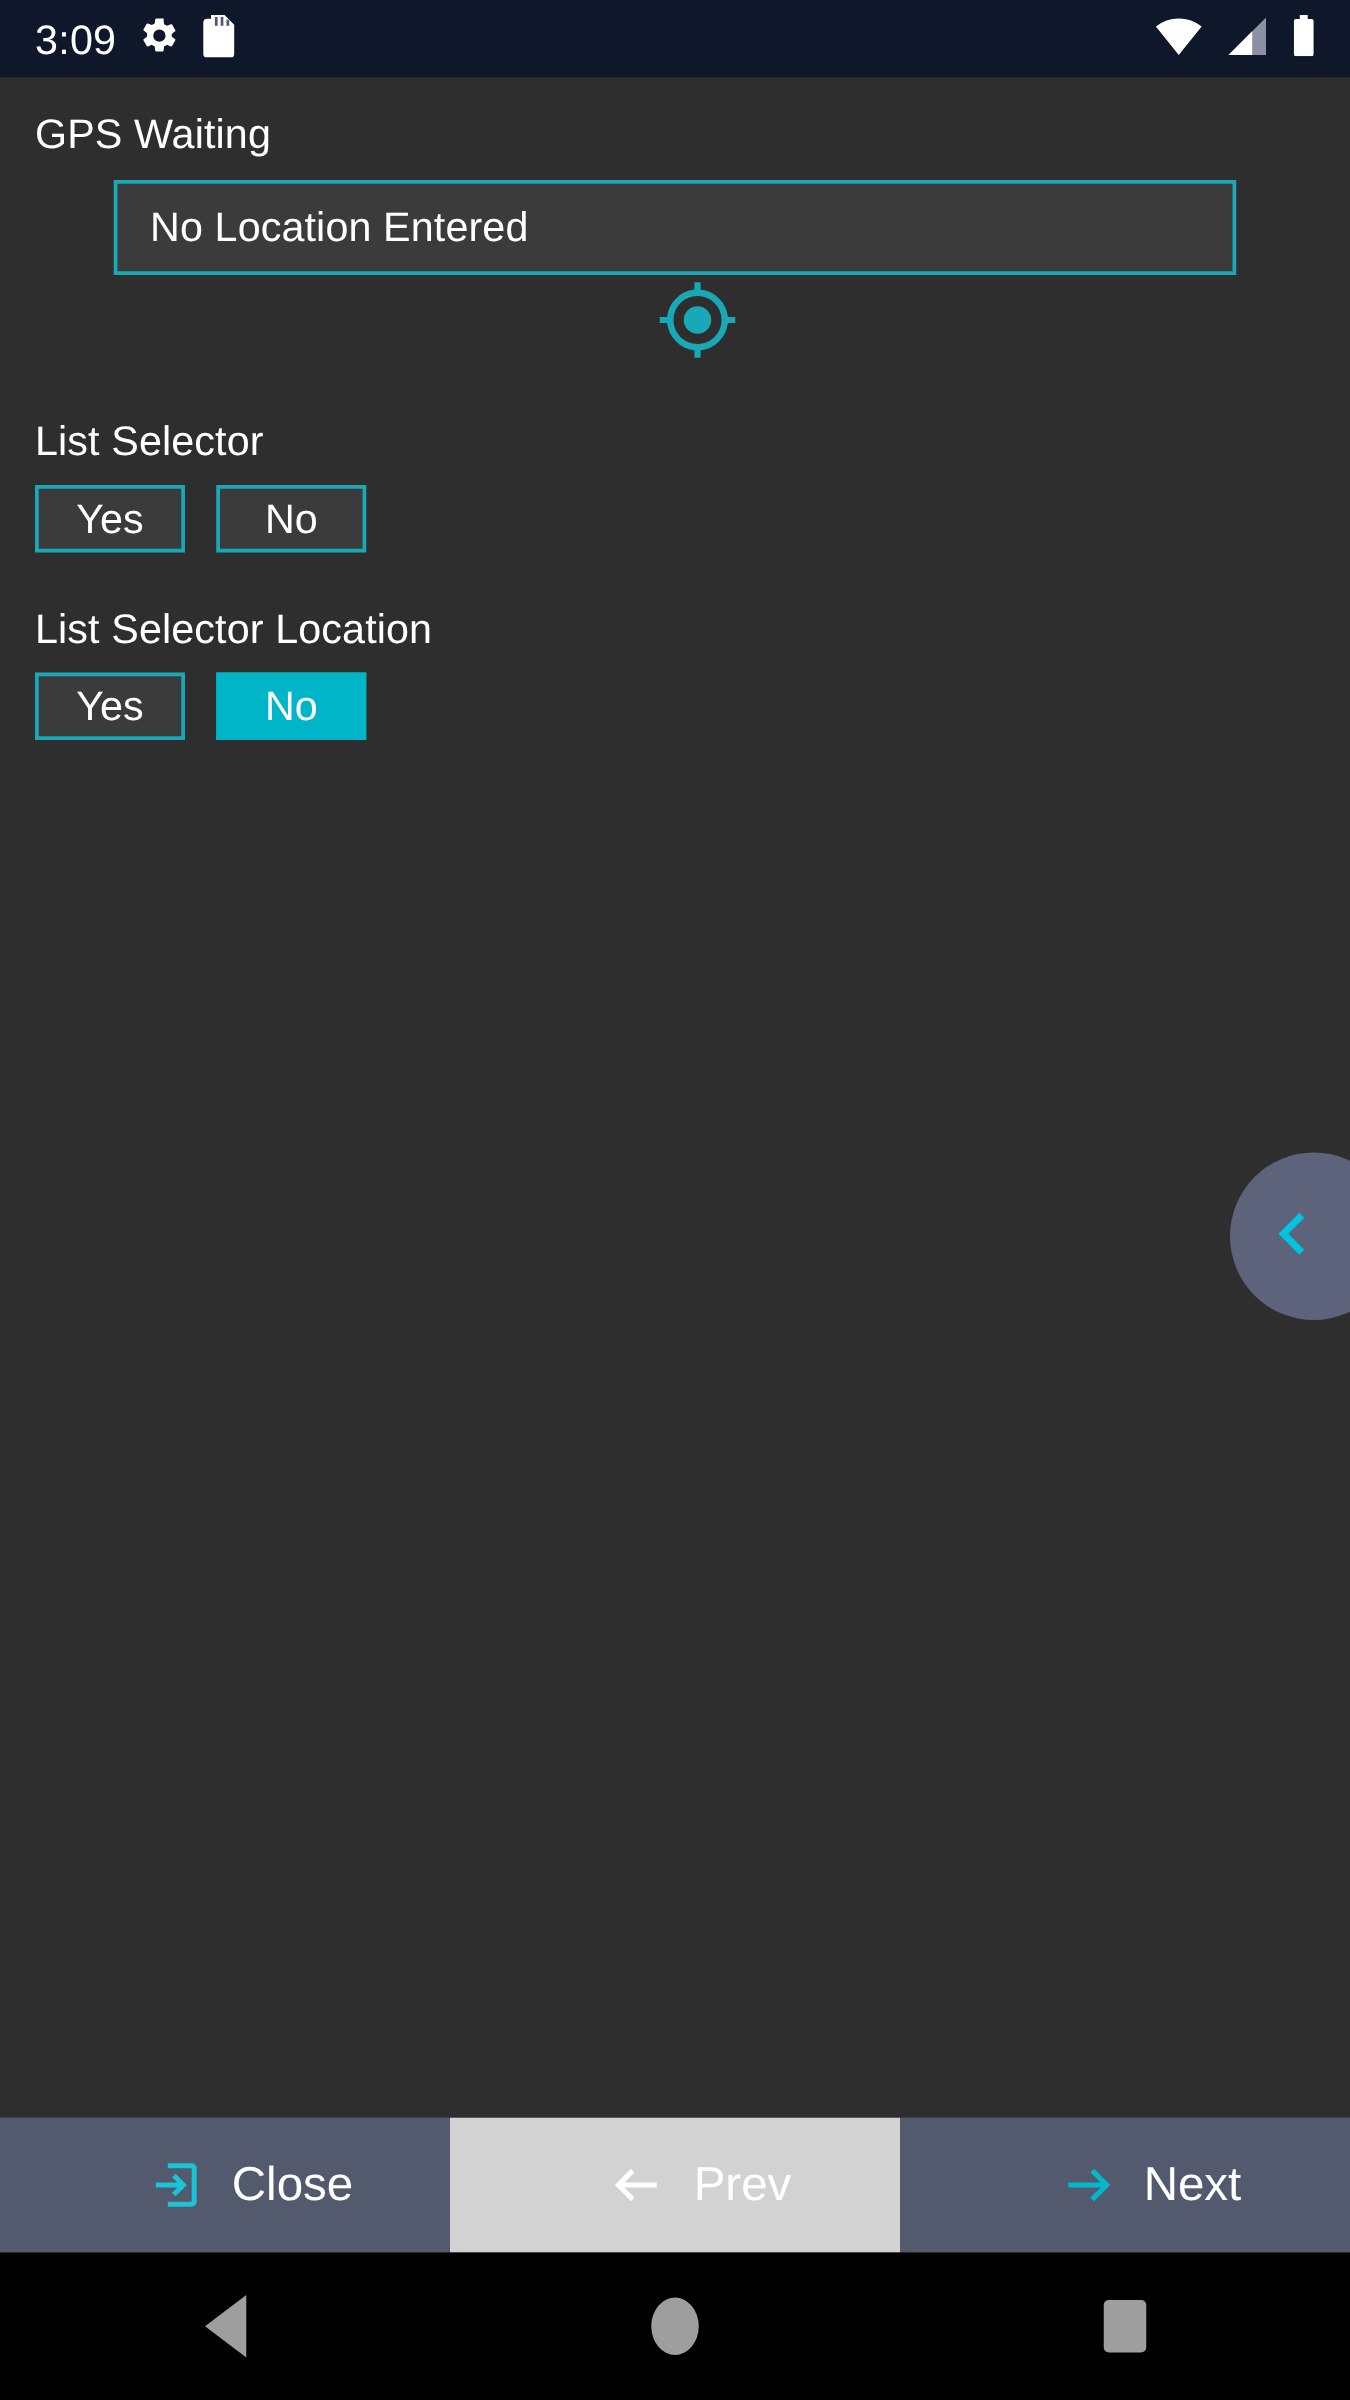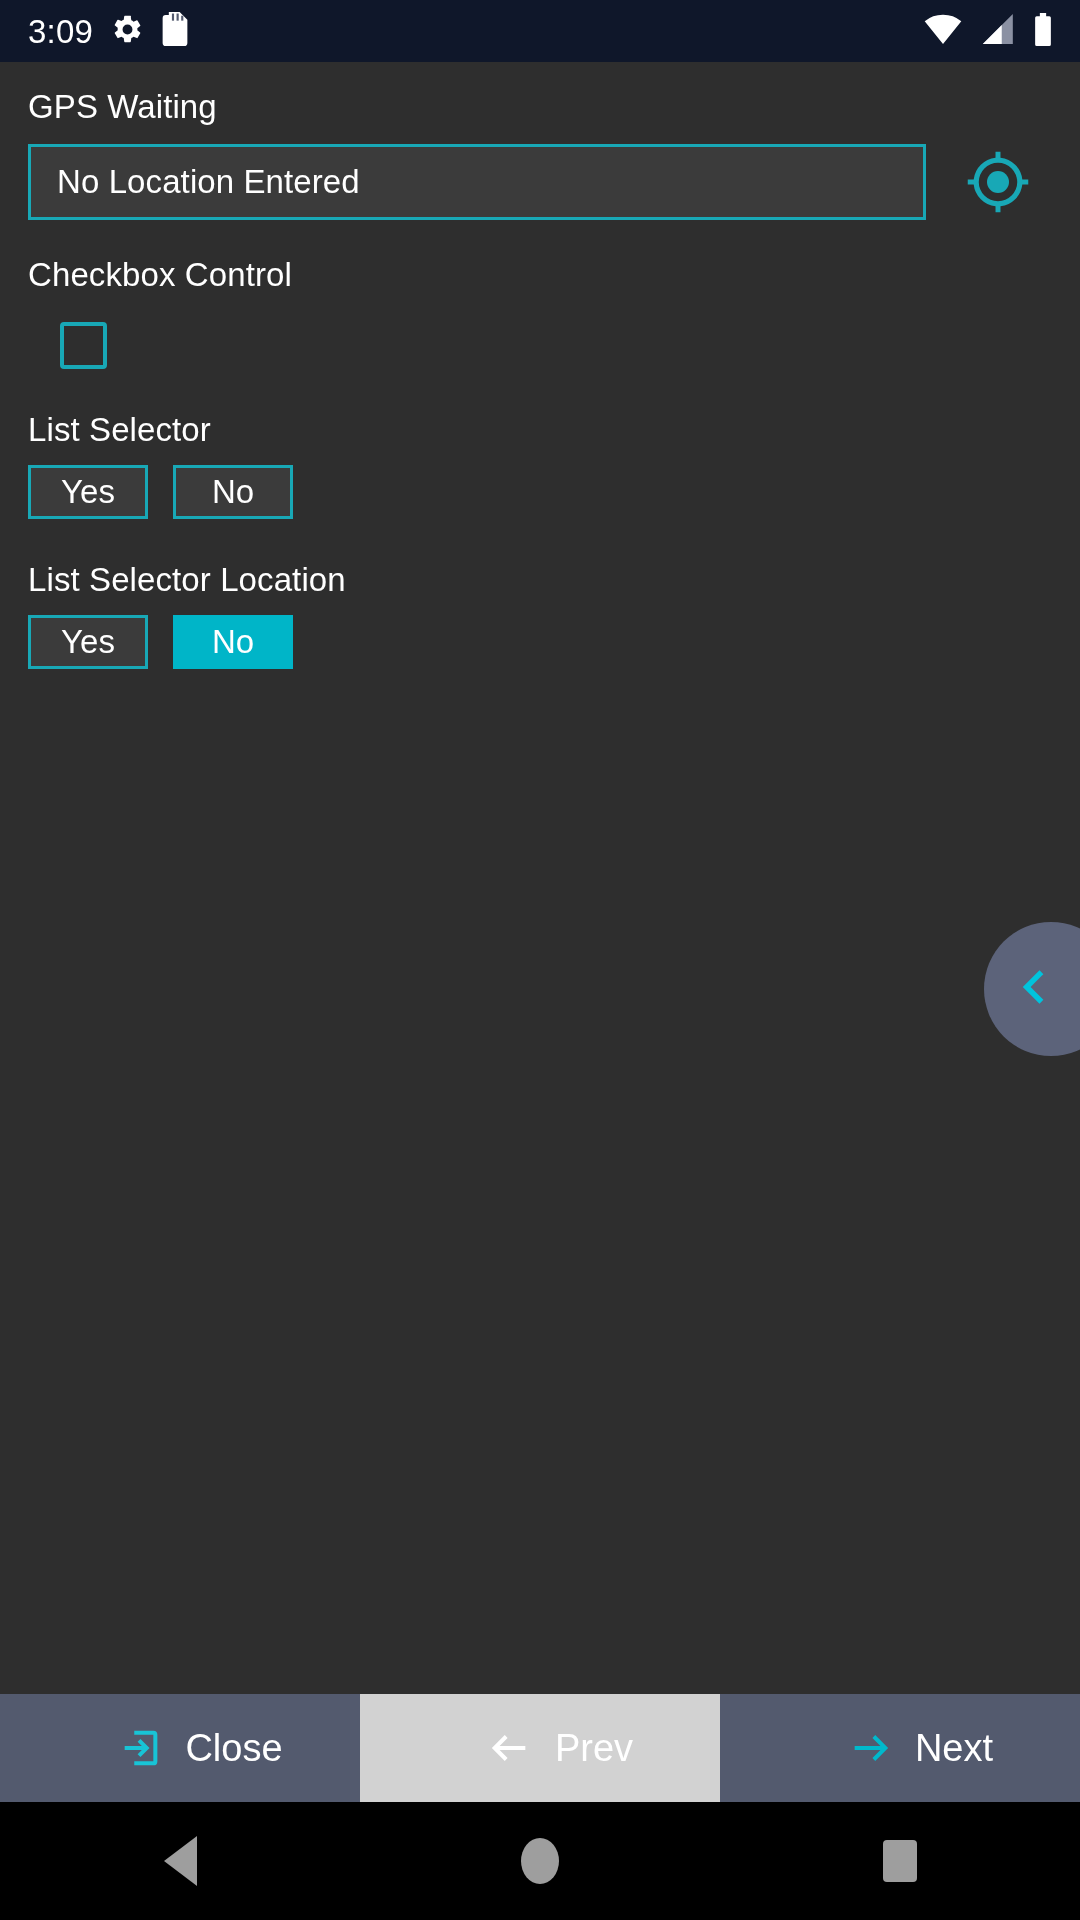--- a/index.html
+++ b/index.html
@@ -101,20 +101,21 @@
     font-weight: 400;
     letter-spacing: 0.1px;
   }
 
   
   .gps-block { margin-top: 26px; }
   .gps-row {
     display: flex;
     align-items: center;
     margin-top: 18px;
+    flex-direction: column;
   }
   .gps-input {
     width: 898px;
     height: 76px;
     background: #3b3b3b;
     border: 3px solid #18a8b6;
     display: flex;
     align-items: center;
     padding-left: 26px;
     flex: 0 0 auto;
@@ -299,26 +300,20 @@
         </div>
         <div class="gps-icon-btn">
           <svg width="66" height="66" viewBox="0 0 24 24">
             <path fill="#18a8b6" d="M12 8a4 4 0 1 0 0 8 4 4 0 0 0 0-8z"></path>
             <path fill="#18a8b6" d="M12.9 1h-1.8v2.16A9.01 9.01 0 0 0 3.16 11.1H1v1.8h2.16A9.01 9.01 0 0 0 11.1 20.84V23h1.8v-2.16A9.01 9.01 0 0 0 20.84 12.9H23v-1.8h-2.16A9.01 9.01 0 0 0 12.9 3.16V1zM12 19a7 7 0 1 1 0-14 7 7 0 0 1 0 14z"></path>
           </svg>
         </div>
       </div>
     </div>
 
-    <div class="field-group checkbox-block">
-      <div class="field-label">Checkbox Control</div>
-      <div class="checkbox-row">
-        <div class="checkbox-box"></div>
-      </div>
-    </div>
 
     <div class="field-group selector-block">
       <div class="field-label">List Selector</div>
       <div class="selector-row">
         <button class="selector-btn">Yes</button>
         <button class="selector-btn">No</button>
       </div>
     </div>
 
     <div class="field-group selector-block">

